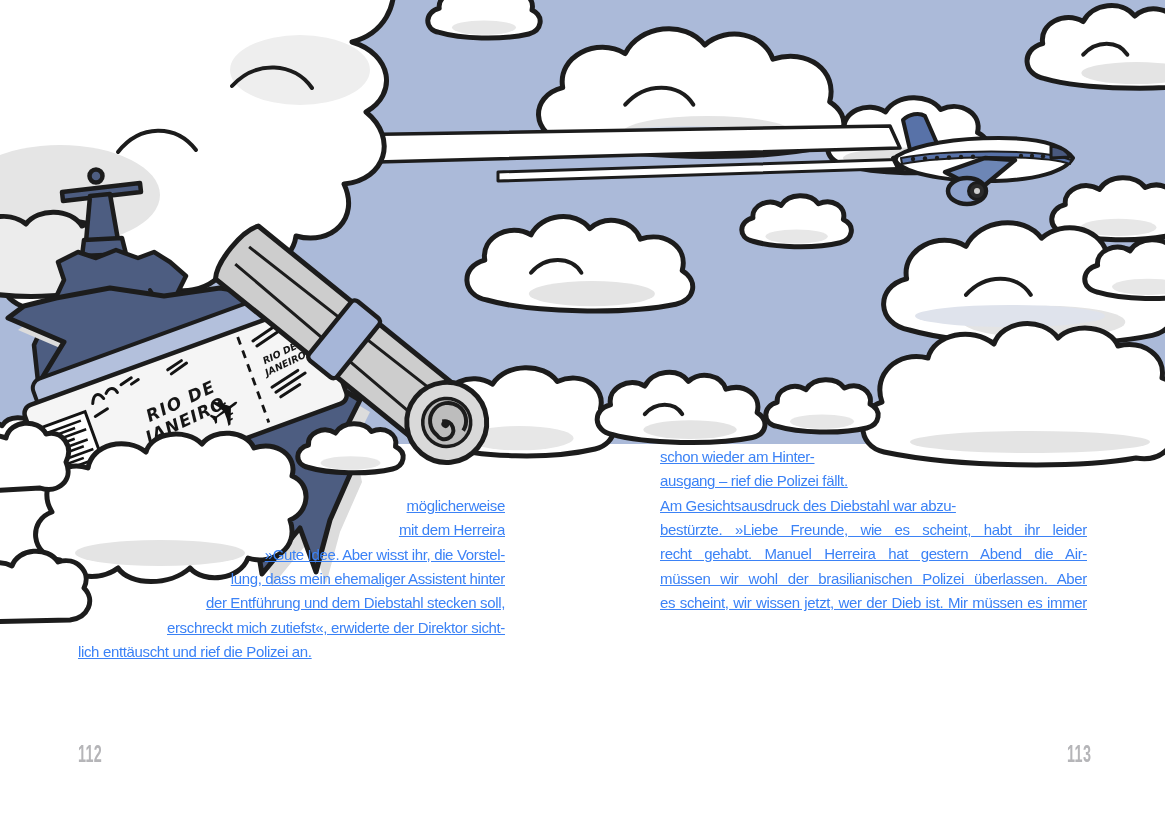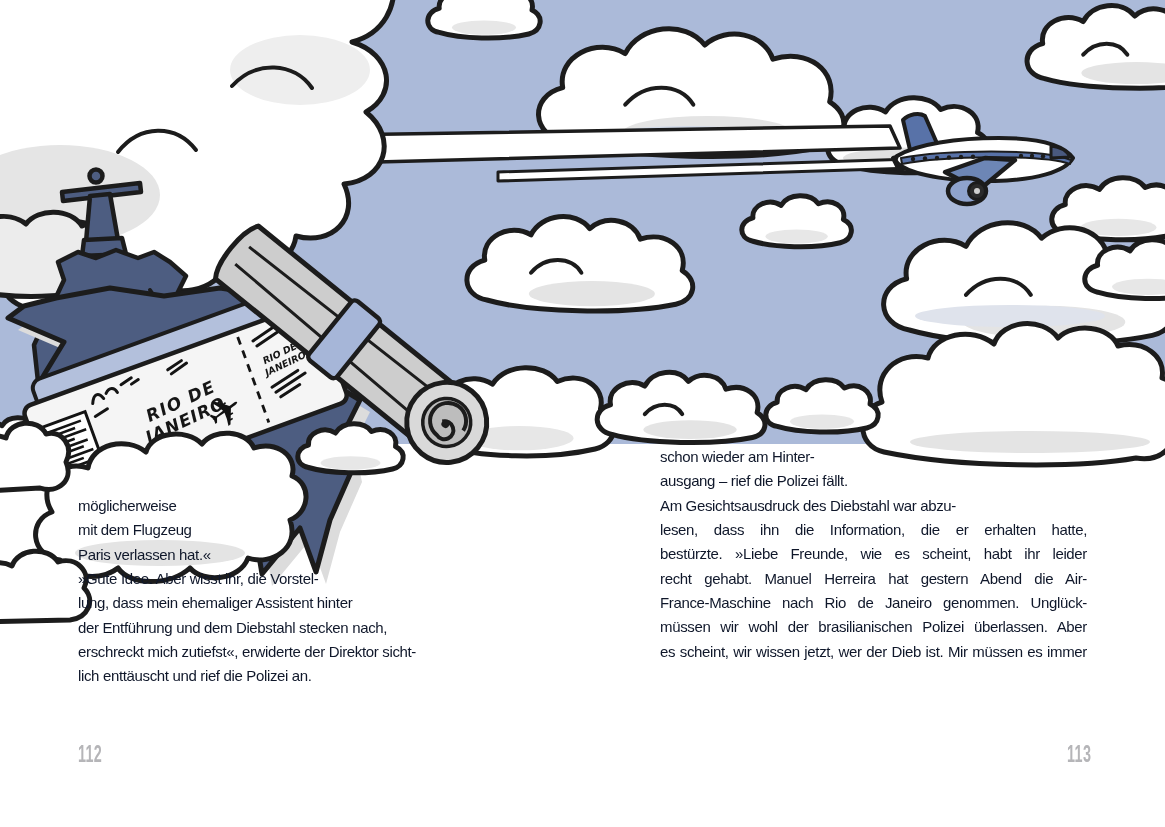--- a/index.html
+++ b/index.html
@@ -4,26 +4,26 @@
 <style>
   html,body { margin:0; padding:0; background:#ffffff; }
   .spread {
     position:relative; width:1165px; height:827px; background:#ffffff;
     overflow:hidden; font-family:"Liberation Sans","DejaVu Sans",sans-serif;
   }
   svg.illu { position:absolute; left:0; top:0; }
 
   .textcol {
     position:absolute; font-size:15px; line-height:24.35px;
-    letter-spacing:-0.35px; color:#0f172a; font-weight:500;
+    letter-spacing:-0.35px; color:#3b82f6; font-weight:500;text-decoration:underline;
   }
   #left-text  { left:78px;  top:494px; width:427px; }
   #right-text { left:660px; top:445px; width:427px; }
   .ln { height:24.35px; overflow:hidden; }
-  .ln.r { text-align:left; white-space:nowrap; }
+  .ln.r { text-align:right; white-space:nowrap; }
   .ln.l { text-align:left;  white-space:nowrap; }
   .ln.j { text-align:justify; text-align-last:justify; }
 
   .pgnum {
     position:absolute; top:740px; font-size:24px; font-weight:600;
     color:#b5b5b8; letter-spacing:0.5px;
   }
   #pg-left  { left:78px;  transform:scaleX(0.6); transform-origin:left top; }
   #pg-right { right:74px; transform:scaleX(0.6); transform-origin:right top; text-align:right; }
 
@@ -174,37 +174,34 @@
       <path class="cl" d="M60,560 C30,556 28,520 52,512 C36,486 60,458 88,468 C92,444 126,436 146,452 C152,432 186,428 202,444 C214,428 246,430 254,448 C276,440 298,456 292,476 C312,484 310,512 290,520 C300,548 272,566 248,558 C240,580 204,584 190,568 C170,586 130,586 118,568 C100,582 66,578 60,560 Z"></path>
       <ellipse cx="160" cy="553" rx="85" ry="13" fill="#e4e4e4"></ellipse>
       <use href="#cloudB" transform="translate(298,424) scale(0.75)"></use>
       <path class="cl" d="M-30,600 C-34,570 -8,556 12,566 C18,548 48,546 58,562 C76,556 92,572 84,588 C96,600 88,618 70,620 L-30,622 Z"></path>
       <path class="cl" d="M-30,470 C-36,444 -14,430 6,438 C10,420 38,418 46,434 C62,430 74,446 66,462 C74,480 58,494 40,488 L-30,492 Z"></path>
     </g>
   </svg>
 
   <div class="textcol" id="left-text">
     <div class="ln r">möglicherweise</div>
-    <div class="ln r">mit dem Flugzeug</div>
-    <div class="ln r">Paris verlassen hat.«</div>
+    <div class="ln r">mit dem Herreira</div>
     <div class="ln r">»Gute Idee. Aber wisst ihr, die Vorstel-</div>
     <div class="ln r">lung, dass mein ehemaliger Assistent hinter</div>
-    <div class="ln r">der Entführung und dem Diebstahl stecken nach,</div>
+    <div class="ln r">der Entführung und dem Diebstahl stecken soll,</div>
     <div class="ln r">erschreckt mich zutiefst«, erwiderte der Direktor sicht-</div>
     <div class="ln l">lich enttäuscht und rief die Polizei an.</div>
   </div>
 
   <div class="textcol" id="right-text">
     <div class="ln l">schon wieder am Hinter-</div>
     <div class="ln l">ausgang – rief die Polizei fällt.</div>
     <div class="ln l">Am Gesichtsausdruck des Diebstahl war abzu-</div>
-    <div class="ln j">lesen, dass ihn die Information, die er erhalten hatte,</div>
     <div class="ln j">bestürzte. »Liebe Freunde, wie es scheint, habt ihr leider</div>
     <div class="ln j">recht gehabt. Manuel Herreira hat gestern Abend die Air-</div>
-    <div class="ln j">France-Maschine nach Rio de Janeiro genommen. Unglück-</div>
     <div class="ln j">müssen wir wohl der brasilianischen Polizei überlassen. Aber</div>
     <div class="ln j">es scheint, wir wissen jetzt, wer der Dieb ist. Mir müssen es immer</div>
   </div>
 
   <div class="pgnum" id="pg-left">112</div>
   <div class="pgnum" id="pg-right">113</div>
 
 </div>
 
 </body></html>

